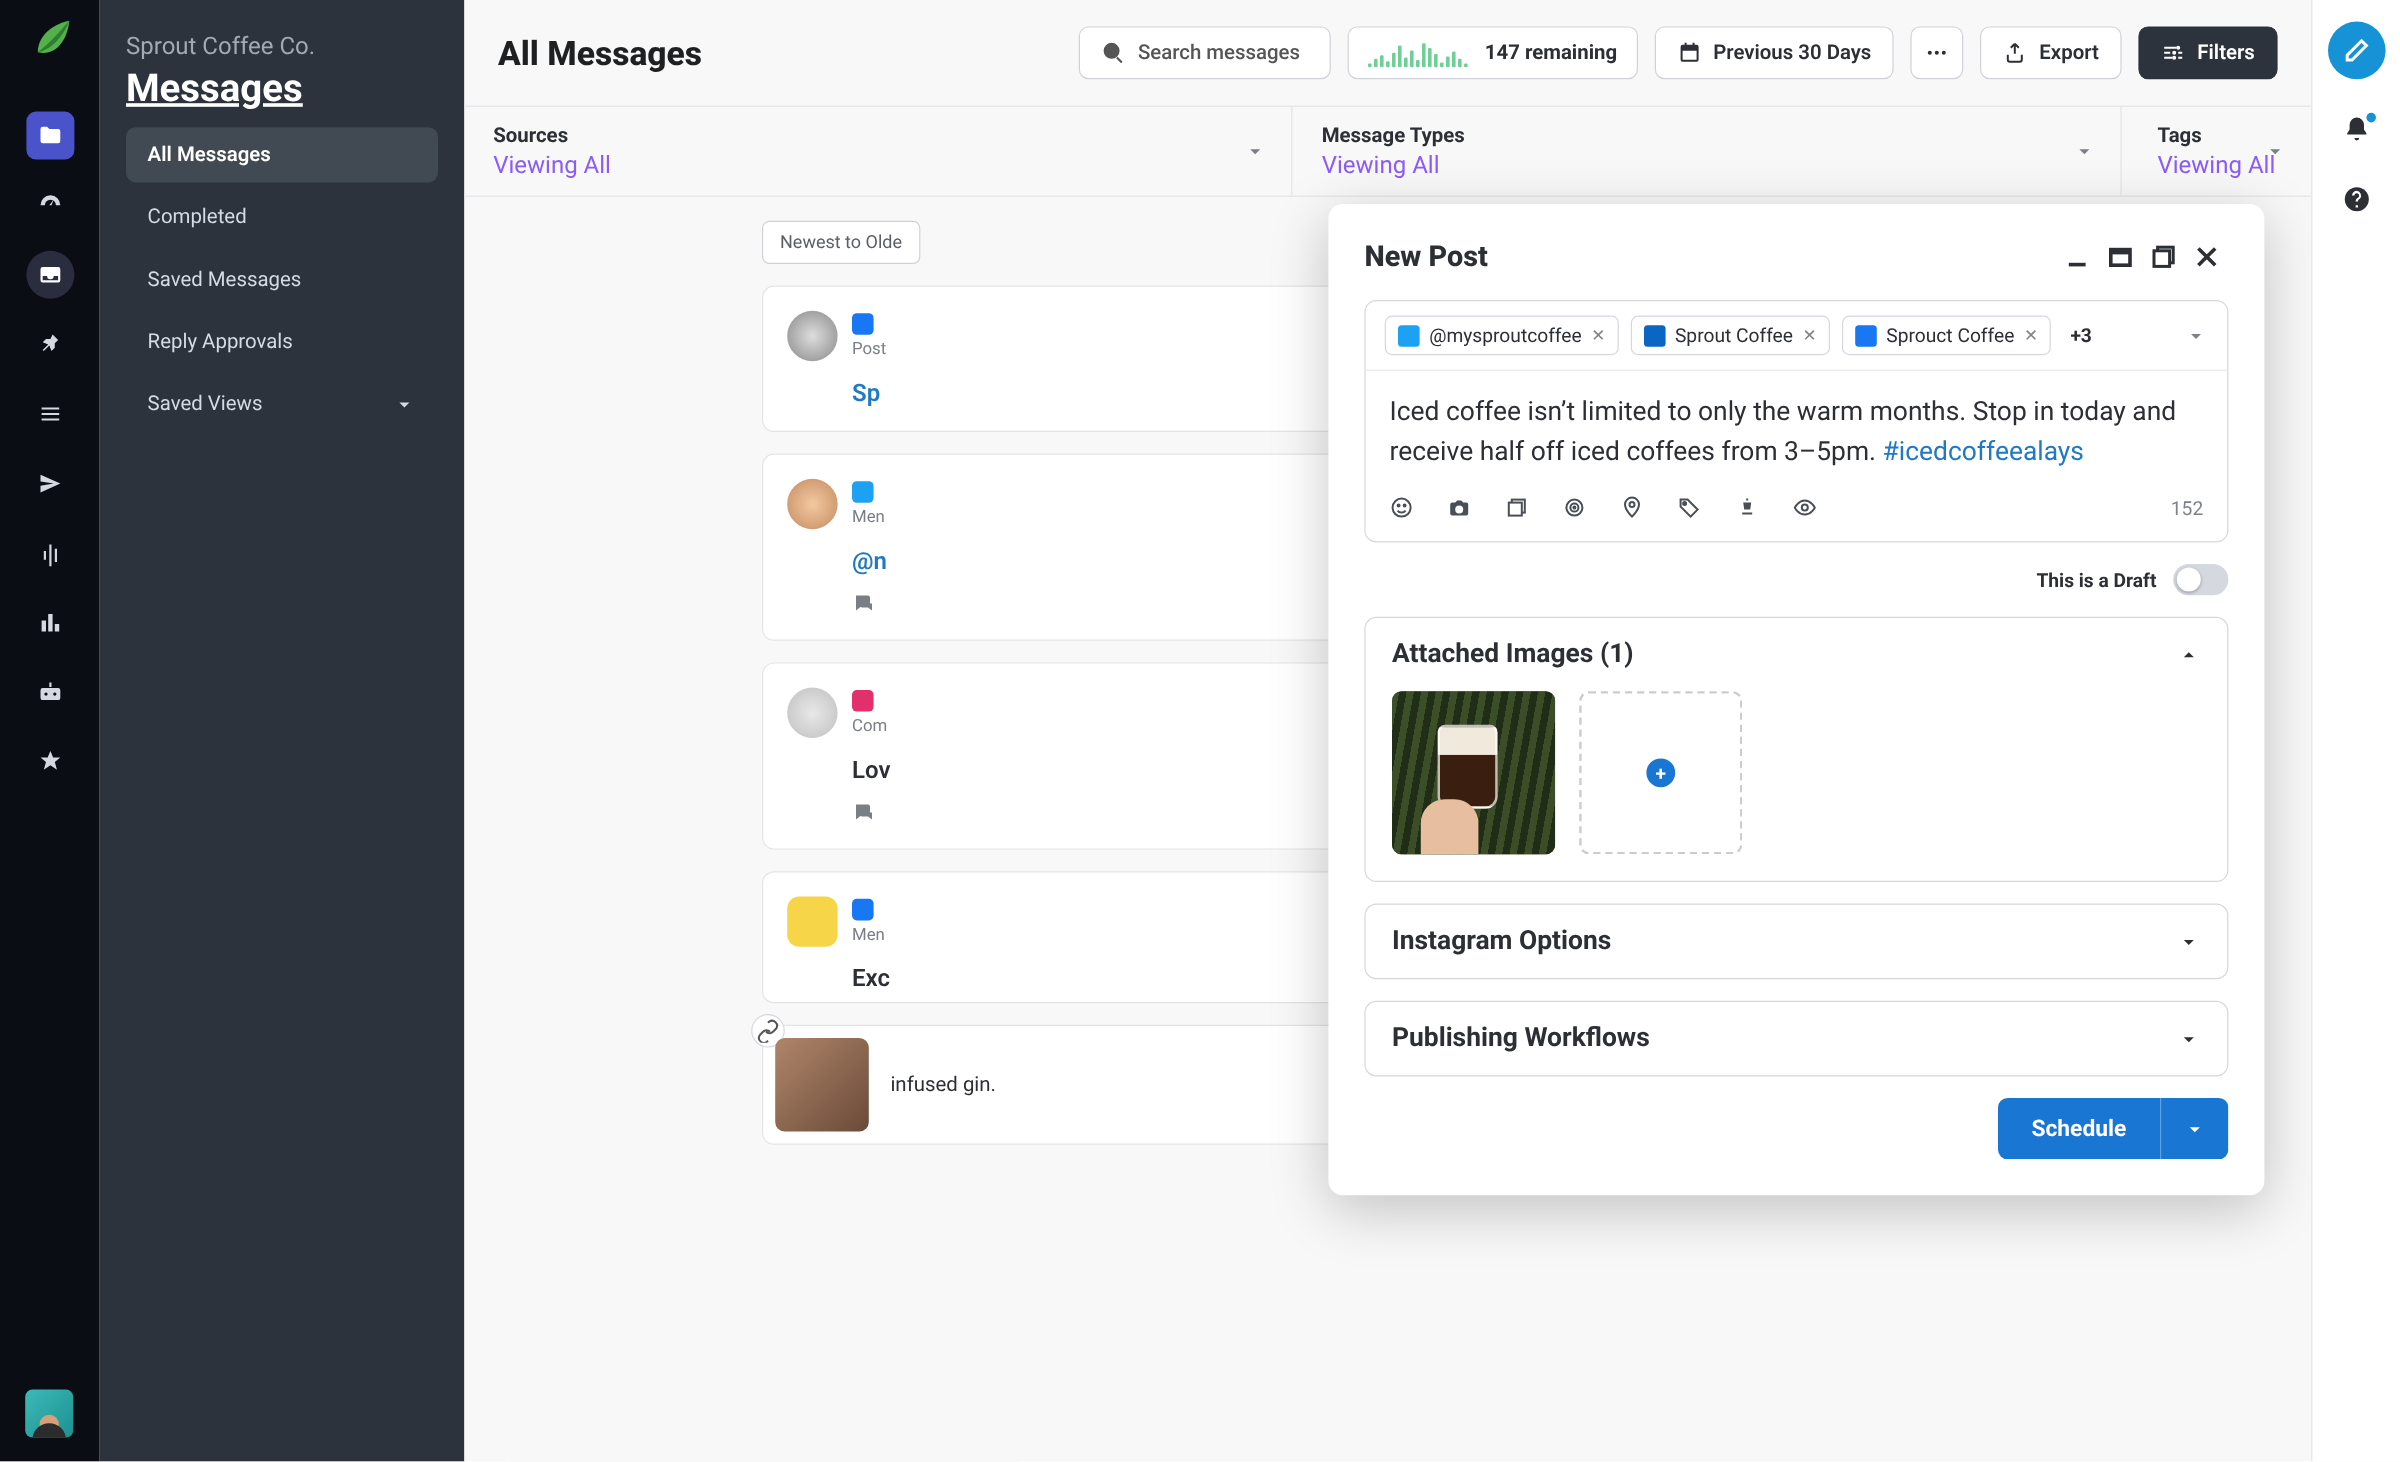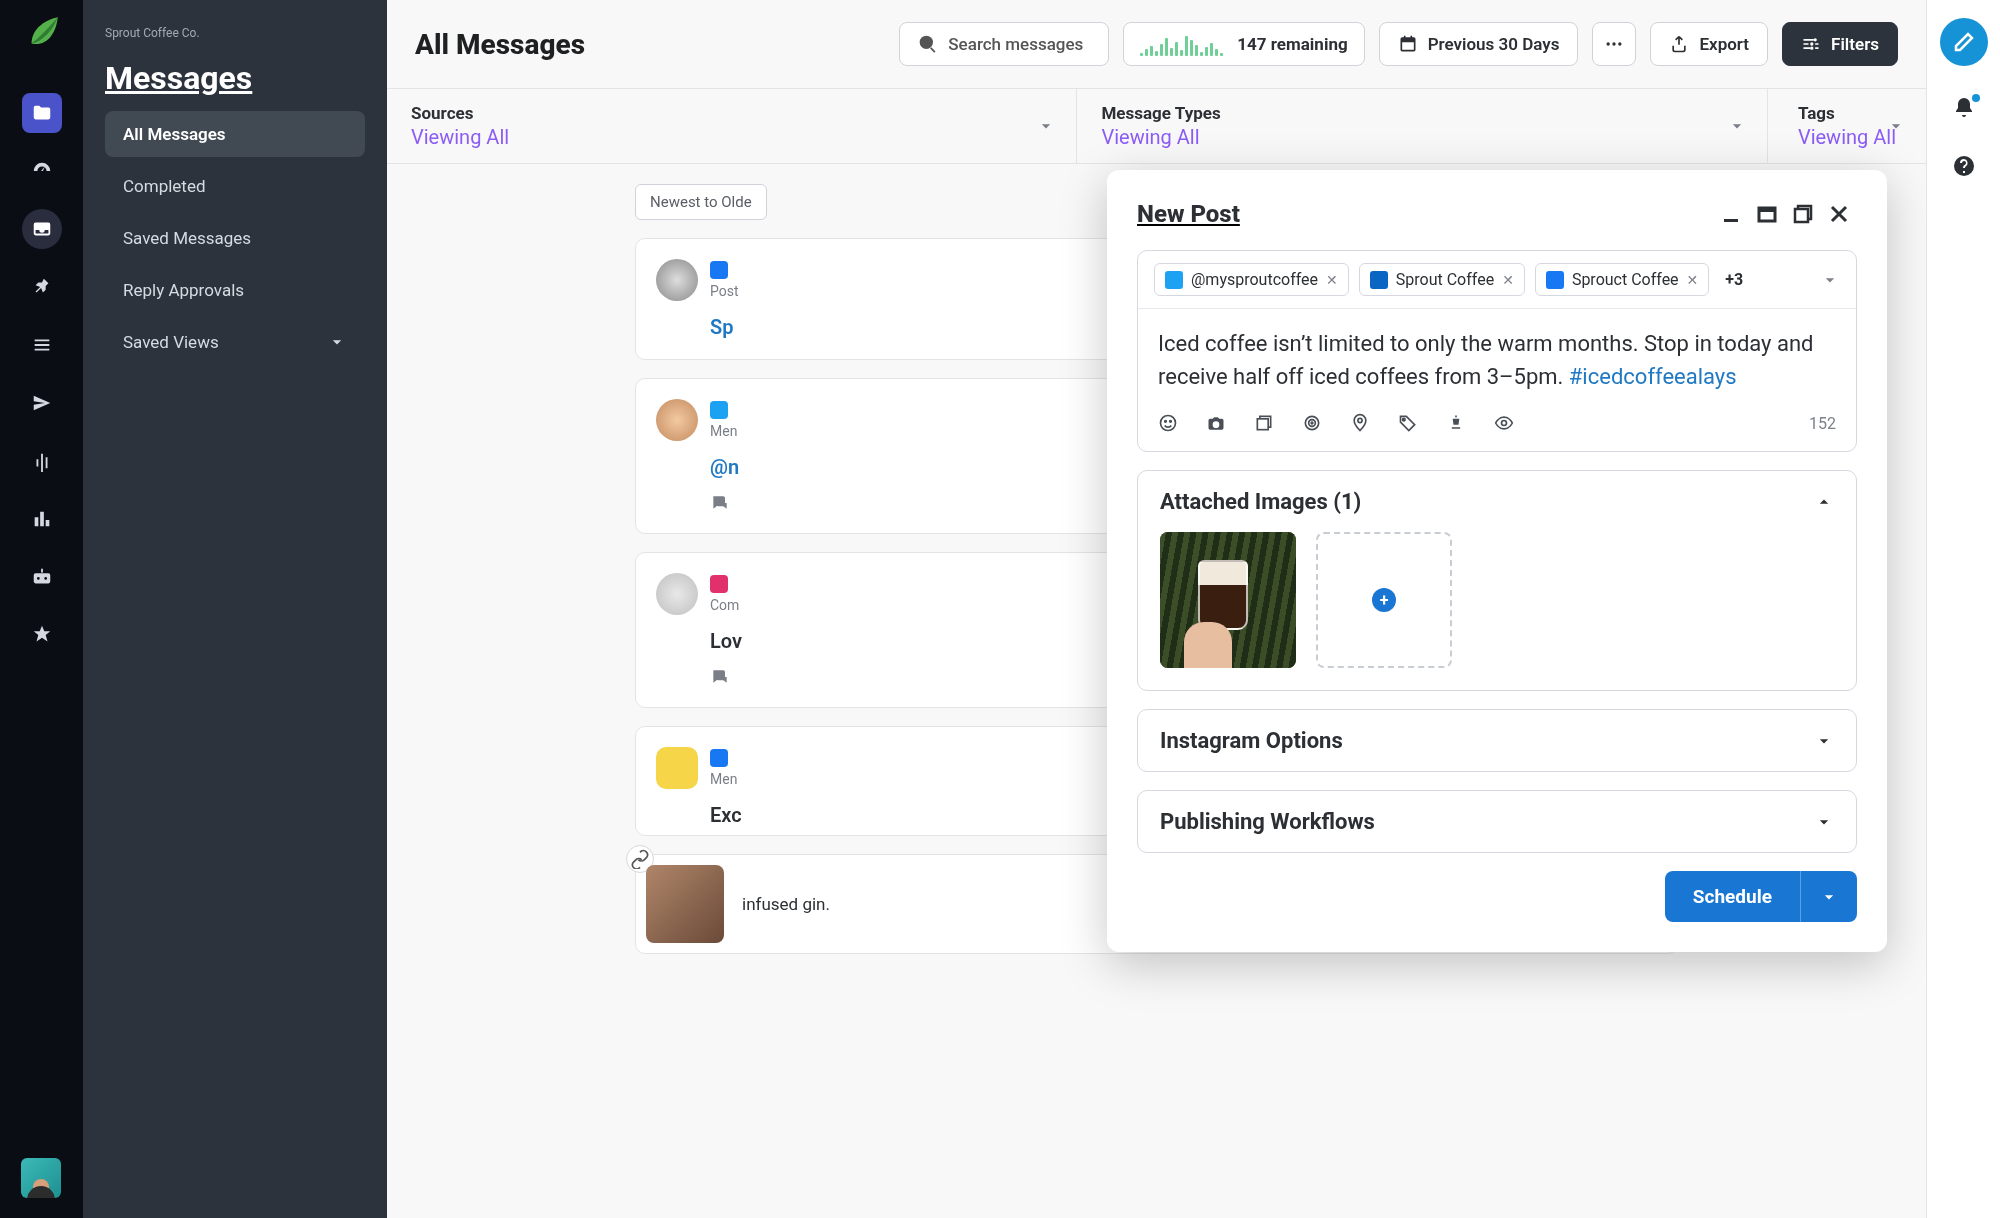--- a/index.html
+++ b/index.html
@@ -12,21 +12,21 @@
   .rail-item{width:40px;height:40px;border-radius:50%;display:flex;align-items:center;justify-content:center;margin:9px 0;color:#d5d8e0;}
   .rail-item.active{background:#2a2d3e;color:#fff;}
   .rail-item.folder{background:#4a53c9;border-radius:8px;}
   .rail-item.folder svg{color:#fff;}
   .user-avatar{position:absolute;bottom:20px;left:21px;width:40px;height:40px;border-radius:6px;background:linear-gradient(135deg,#3cb9b9,#1e9090);display:flex;align-items:end;justify-content:center;overflow:hidden;}
   .user-avatar .head{width:16px;height:16px;border-radius:50%;background:#d7a07a;margin-bottom:3px;}
   .user-avatar .body{position:absolute;bottom:-6px;width:28px;height:18px;border-radius:14px 14px 0 0;background:#2c2c2c;}
 
   
   .sidebar{width:304px;background:#2c333d;color:#d6dae2;padding:26px 22px;}
-  .brand-small{font-size:12px;color:#a2a9b5;margin-bottom:19px;}
+  .brand-small{font-size:20px;color:#a2a9b5;margin-bottom:4px;}
   .brand-large{font-size:32px;font-weight:700;color:#fff;margin-bottom:14px;text-decoration:underline;}
   .nav-item{padding:13px 18px;border-radius:8px;font-size:17px;color:#d6dae2;display:flex;align-items:center;justify-content:space-between;margin-bottom:6px;cursor:pointer;}
   .nav-item.active{background:#414952;color:#fff;font-weight:600;}
 
   
   .main{flex:1;background:#f8f8f8;display:flex;flex-direction:column;position:relative;}
 
   
   .header{display:flex;align-items:center;padding:22px 28px;gap:14px;}
   .page-title{font-size:28px;font-weight:800;color:#1e2022;margin-right:auto;}
@@ -63,21 +63,21 @@
   .ig{background:#e1306c;}
   .msg-meta{font-size:14px;color:#7a7f87;}
   .msg-body{font-size:20px;color:#2079c3;font-weight:600;margin:14px 0 0 54px;}
   .msg-body.dark{color:#2c2f33;}
   .msg-foot{margin:14px 0 0 54px;display:flex;gap:14px;color:#7a7f87;}
   .reply-icon{position:absolute;right:22px;top:22px;color:#7a7f87;}
   .checkbox{position:absolute;right:-50px;top:20px;width:20px;height:20px;border:2px solid #c4c8ce;border-radius:5px;}
 
   
   .modal{position:absolute;left:720px;top:170px;width:780px;background:#fff;border-radius:12px;box-shadow:0 12px 48px rgba(0,0,0,0.22);padding:26px 30px 30px;display:flex;flex-direction:column;gap:18px;}
-  .modal-head{display:flex;align-items:center;text-decoration:underline;}
+  .modal-head{display:flex;align-items:center;}
   .modal-title{font-size:24px;font-weight:800;color:#2c2f33;margin-right:auto;}
   .modal-ctrl{width:36px;height:36px;display:flex;align-items:center;justify-content:center;color:#2c2f33;cursor:pointer;}
 
   .compose-box{border:1px solid #d5d8df;border-radius:10px;overflow:hidden;}
   .profiles-row{display:flex;align-items:center;gap:10px;padding:12px 16px;border-bottom:1px solid #e6e8ec;}
   .chip{display:flex;align-items:center;gap:8px;border:1px solid #d5d8df;border-radius:6px;padding:6px 10px;font-size:16px;color:#2c2f33;}
   .chip .x{color:#7d828a;font-size:14px;cursor:pointer;}
   .sq{width:18px;height:18px;border-radius:3px;display:inline-block;}
   .li{background:#0a66c2;}
   .plus-more{font-size:16px;font-weight:700;color:#2c2f33;margin-left:6px;}
@@ -475,20 +475,24 @@
               <path d="M7 17h10v2H7zm2-3h6l1-7H8l1 7zm2-11h2v2h-2z"></path>
             </svg>
           <svg class="ic" viewBox="0 0 24 24" fill="none" stroke="currentColor" stroke-width="2">
               <path d="M2 12s3.5-7 10-7 10 7 10 7-3.5 7-10 7S2 12 2 12z"></path>
               <circle cx="12" cy="12" r="3"></circle>
             </svg>
           <span class="char-count">152</span>
         </div>
       </div>
 
+      <div class="draft-row">
+        <span>This is a Draft</span>
+        <div class="toggle"></div>
+      </div>
 
       <div class="section-box">
         <div class="section-head">
           <span>Attached Images (1)</span>
           <svg class="ic" viewBox="0 0 24 24" fill="currentColor">
               <path d="M7 14l5-5 5 5z"></path>
             </svg>
         </div>
         <div class="section-body">
           <div class="thumb">

